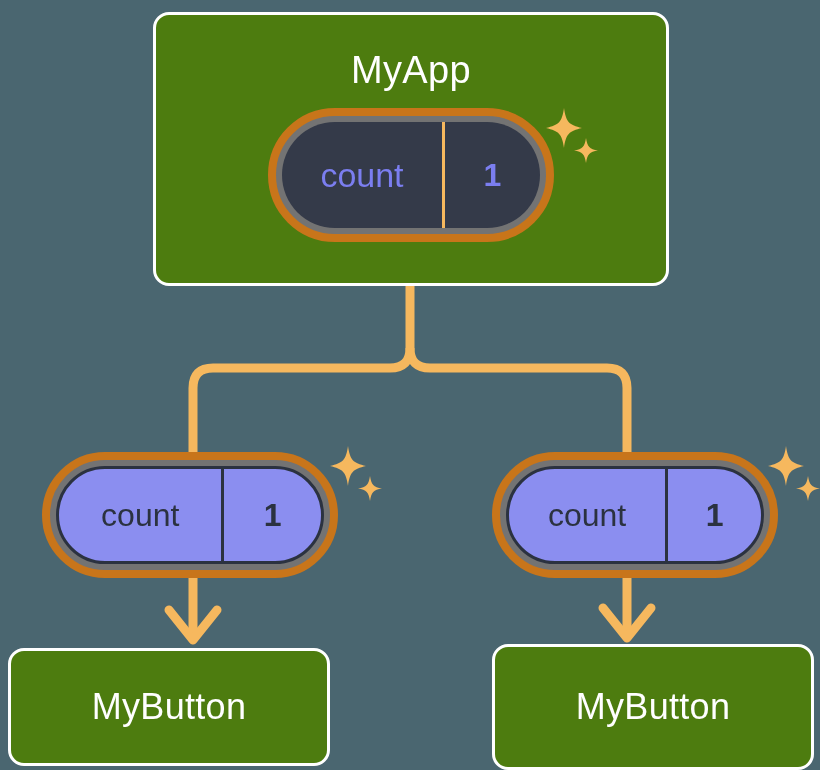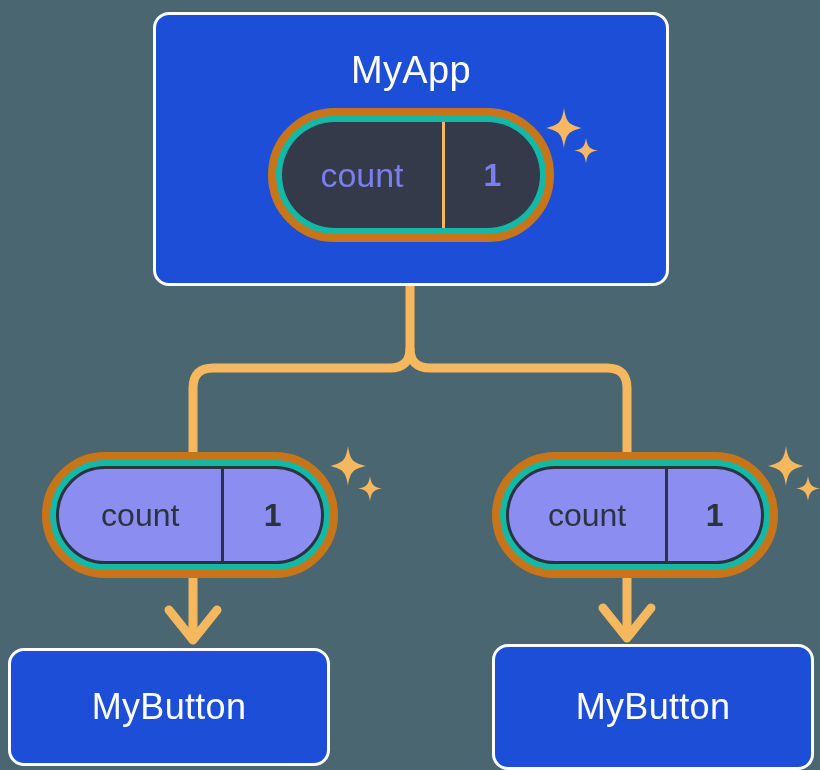--- a/index.html
+++ b/index.html
@@ -25,21 +25,21 @@
     left: 0;
     top: 0;
     width: 820px;
     height: 770px;
     pointer-events: none;
   }
 
   
   .card {
     position: absolute;
-    background: #1d4ed8;
+    background: #4d7c0f;
     border: 3px solid #ffffff;
     border-radius: 16px;
     box-sizing: border-box;
   }
   .card-title {
     color: #ffffff;
     font-size: 38px;
     font-weight: 400;
     text-align: center;
     letter-spacing: 0.3px;
@@ -82,21 +82,21 @@
   
   .pill-wrap {
     position: absolute;
   }
   .pill {
     position: relative;
     box-sizing: border-box;
     border-radius: 999px;
     
     border: 8px solid #c8751a;
-    background: #14b8a6;
+    background: #737373;
     padding: 6px;
     display: flex;
     align-items: stretch;
   }
   .pill-inner {
     flex: 1;
     display: flex;
     align-items: stretch;
     border-radius: 999px;
     overflow: hidden;

